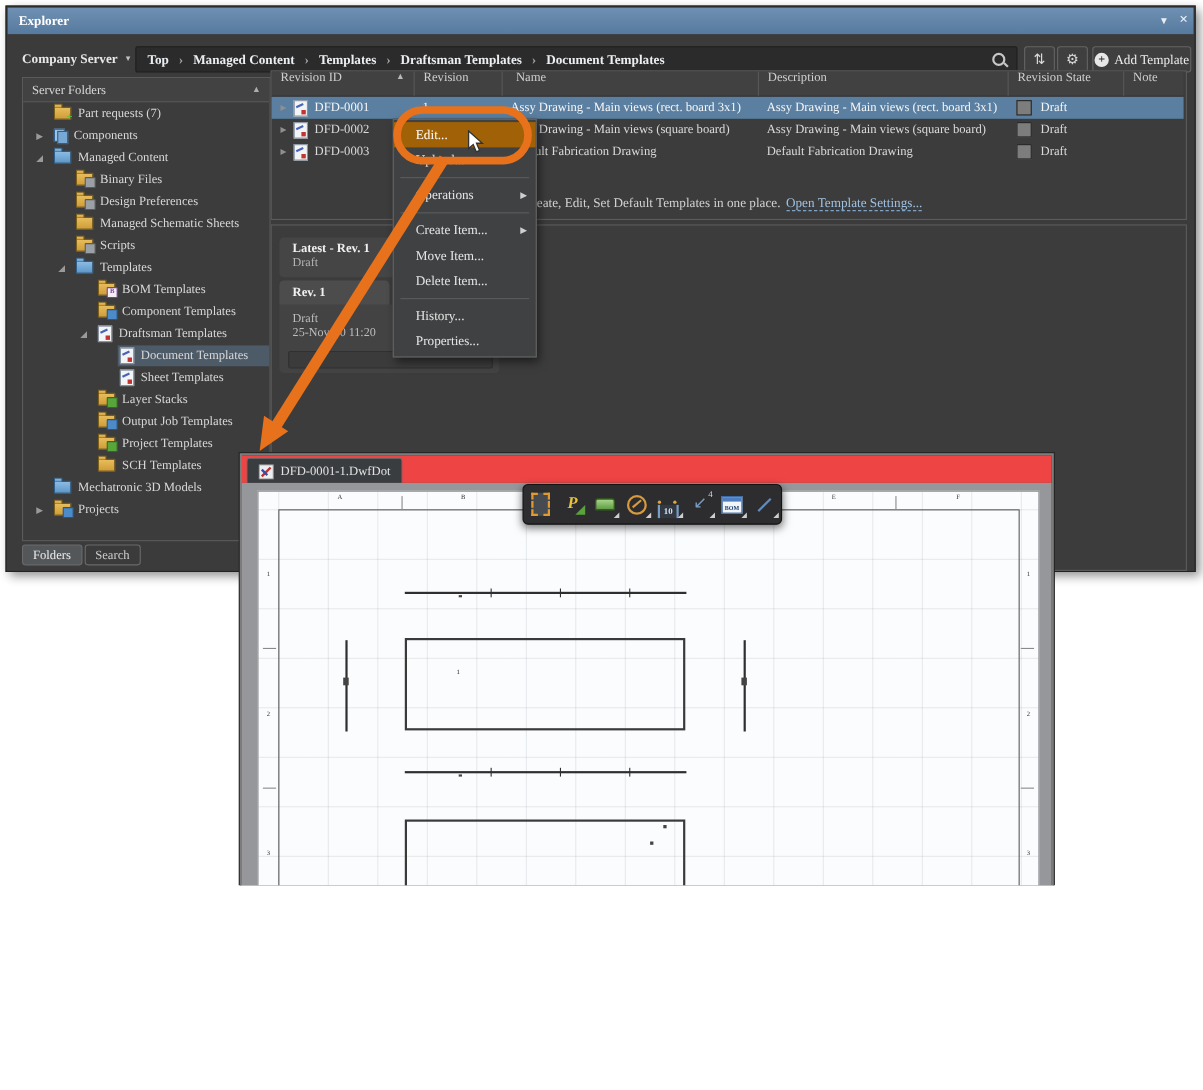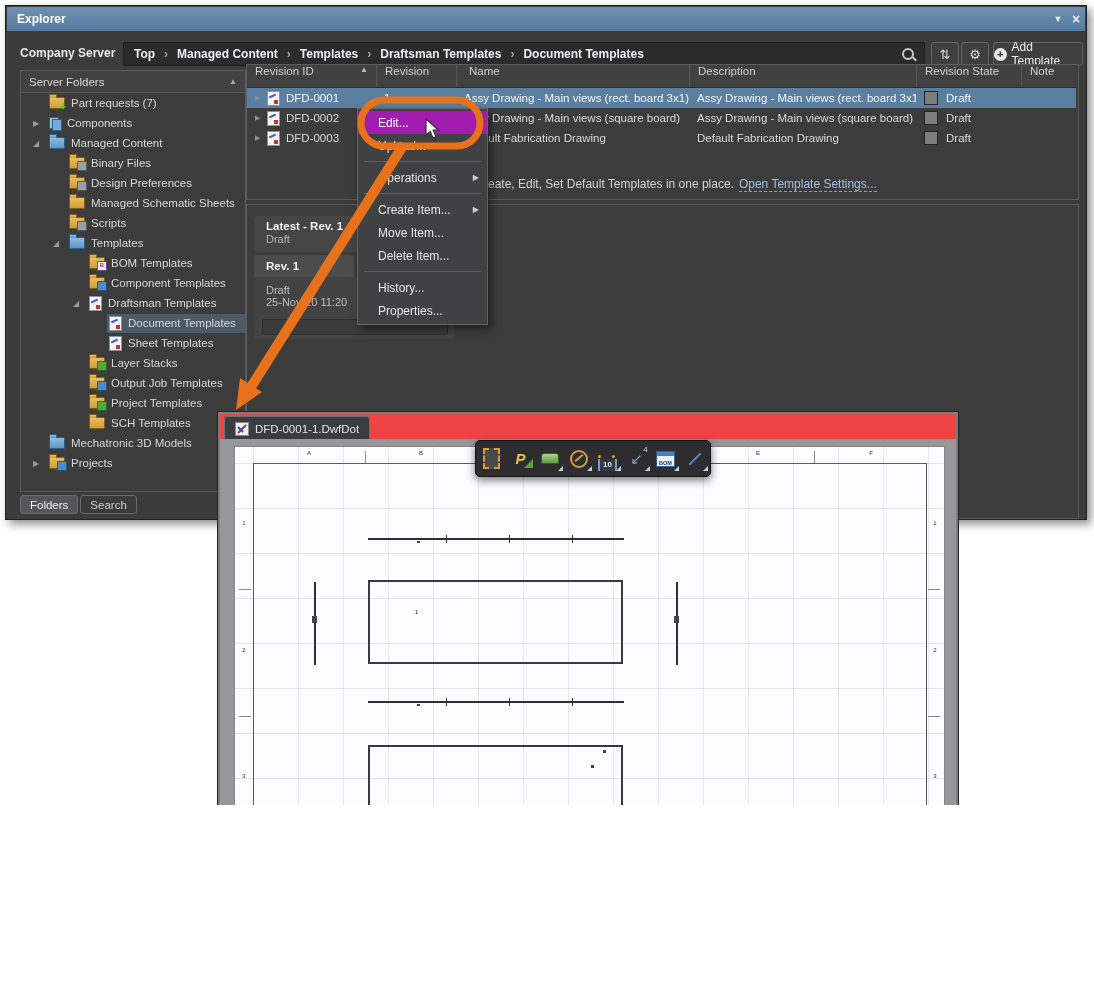--- a/index.html
+++ b/index.html
@@ -1,16 +1,16 @@
 <!DOCTYPE html>
 <html><head>
 <meta charset="utf-8">
 <style>
   html,body{margin:0;padding:0;background:#ffffff;font-family:"Liberation Sans",sans-serif;}
-  #app{position:relative;width:1094px;height:805px;overflow:hidden;background:#fff;}
+  #app{position:relative;width:1094px;height:805px;overflow:hidden;background:#fff;font-family:Liberation Serif, serif;}
   .abs{position:absolute;}
 
   
   #panel{left:5px;top:5px;width:1080px;height:513px;background:#3b3b3b;border:1px solid #222;
          box-shadow:4px 4px 9px rgba(0,0,0,.45);}
   #titlebar{left:1px;top:1px;width:1078px;height:24px;background:linear-gradient(#6f90b2,#567a9f);
             display:flex;align-items:center;color:#fff;}
   #titlebar .t{font-size:12px;font-weight:bold;margin-left:10px;}
   .tb-btn{color:#e9eef4;font-size:9px;width:18px;text-align:center;cursor:default;}
   .tb-close{font-size:14px;font-weight:bold;}
@@ -94,21 +94,21 @@
           font-weight:bold;font-size:11.5px;display:flex;align-items:center;padding-left:12px;box-sizing:border-box;}
   #card2{left:7px;top:72px;width:200px;height:62px;background:#434343;border-radius:0 4px 4px 4px;
          font-size:11px;color:#bdbdbd;padding:7px 0 0 12px;box-sizing:border-box;}
   #card2 .inset{position:absolute;left:8px;top:42px;width:184px;height:14px;background:#3b3b3b;
                 border:1px solid #303030;border-radius:2px;}
 
   
   #menu{left:357px;top:108px;width:129px;background:#3f4142;border:1px solid #646464;z-index:20;
         box-shadow:3px 4px 8px rgba(0,0,0,.5);padding:2px 0;}
   .mi{height:23px;display:flex;align-items:center;padding:0 8px 0 20px;color:#e6e6e6;font-size:12px;}
-  .mi.on{background:#a21caf;color:#fff;}
+  .mi.on{background:#a16207;color:#fff;}
   .mi .sub{margin-left:auto;font-size:8px;color:#cfcfcf;}
   .msep{height:1px;background:#5d5d5d;margin:4px 6px;}
 
   
   #pv{left:218px;top:412px;width:740px;height:579px;background:#2a2a2a;border:2px solid #7c7c7c;
       box-sizing:border-box;box-shadow:0 0 0 1px #242424;z-index:10;}
   #pvbar{left:0;top:0;width:736px;height:25px;background:#ef4444;}
   #pvtab{left:4px;top:2px;height:23px;background:#3a3d40;border:1px solid #6d6d6d;border-bottom:none;
          border-radius:3px 3px 0 0;display:flex;align-items:center;gap:6px;padding:0 10px;color:#e2e2e2;font-size:11.5px;}
   #pvdoc{left:0;top:25px;width:736px;height:550px;background:#95979a;}

